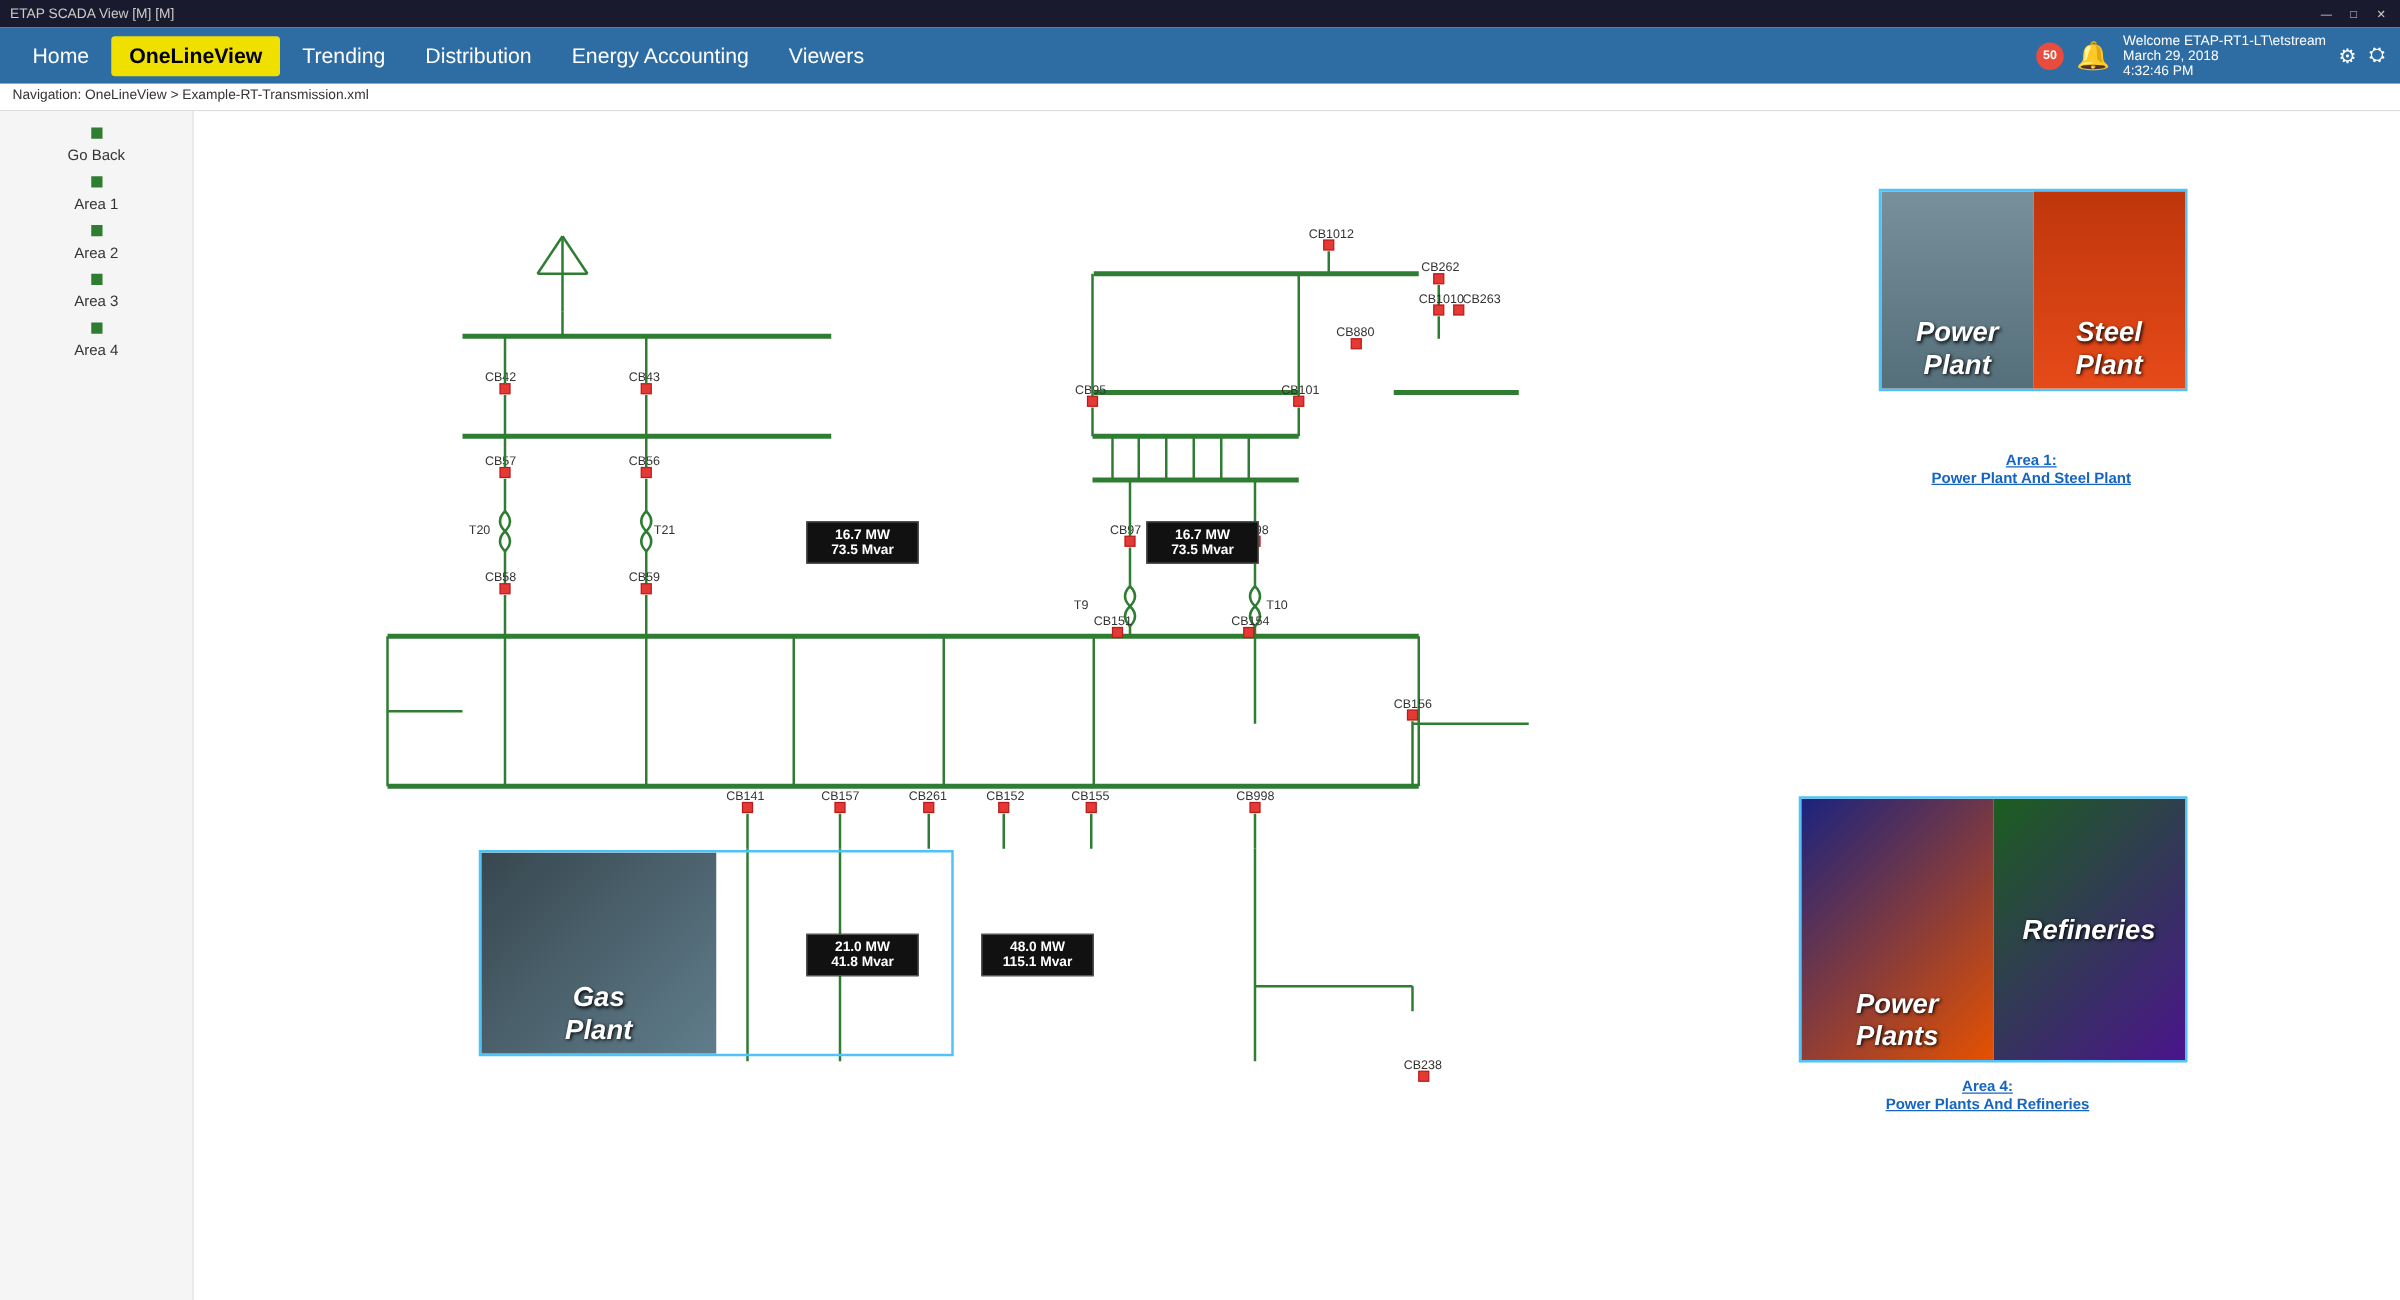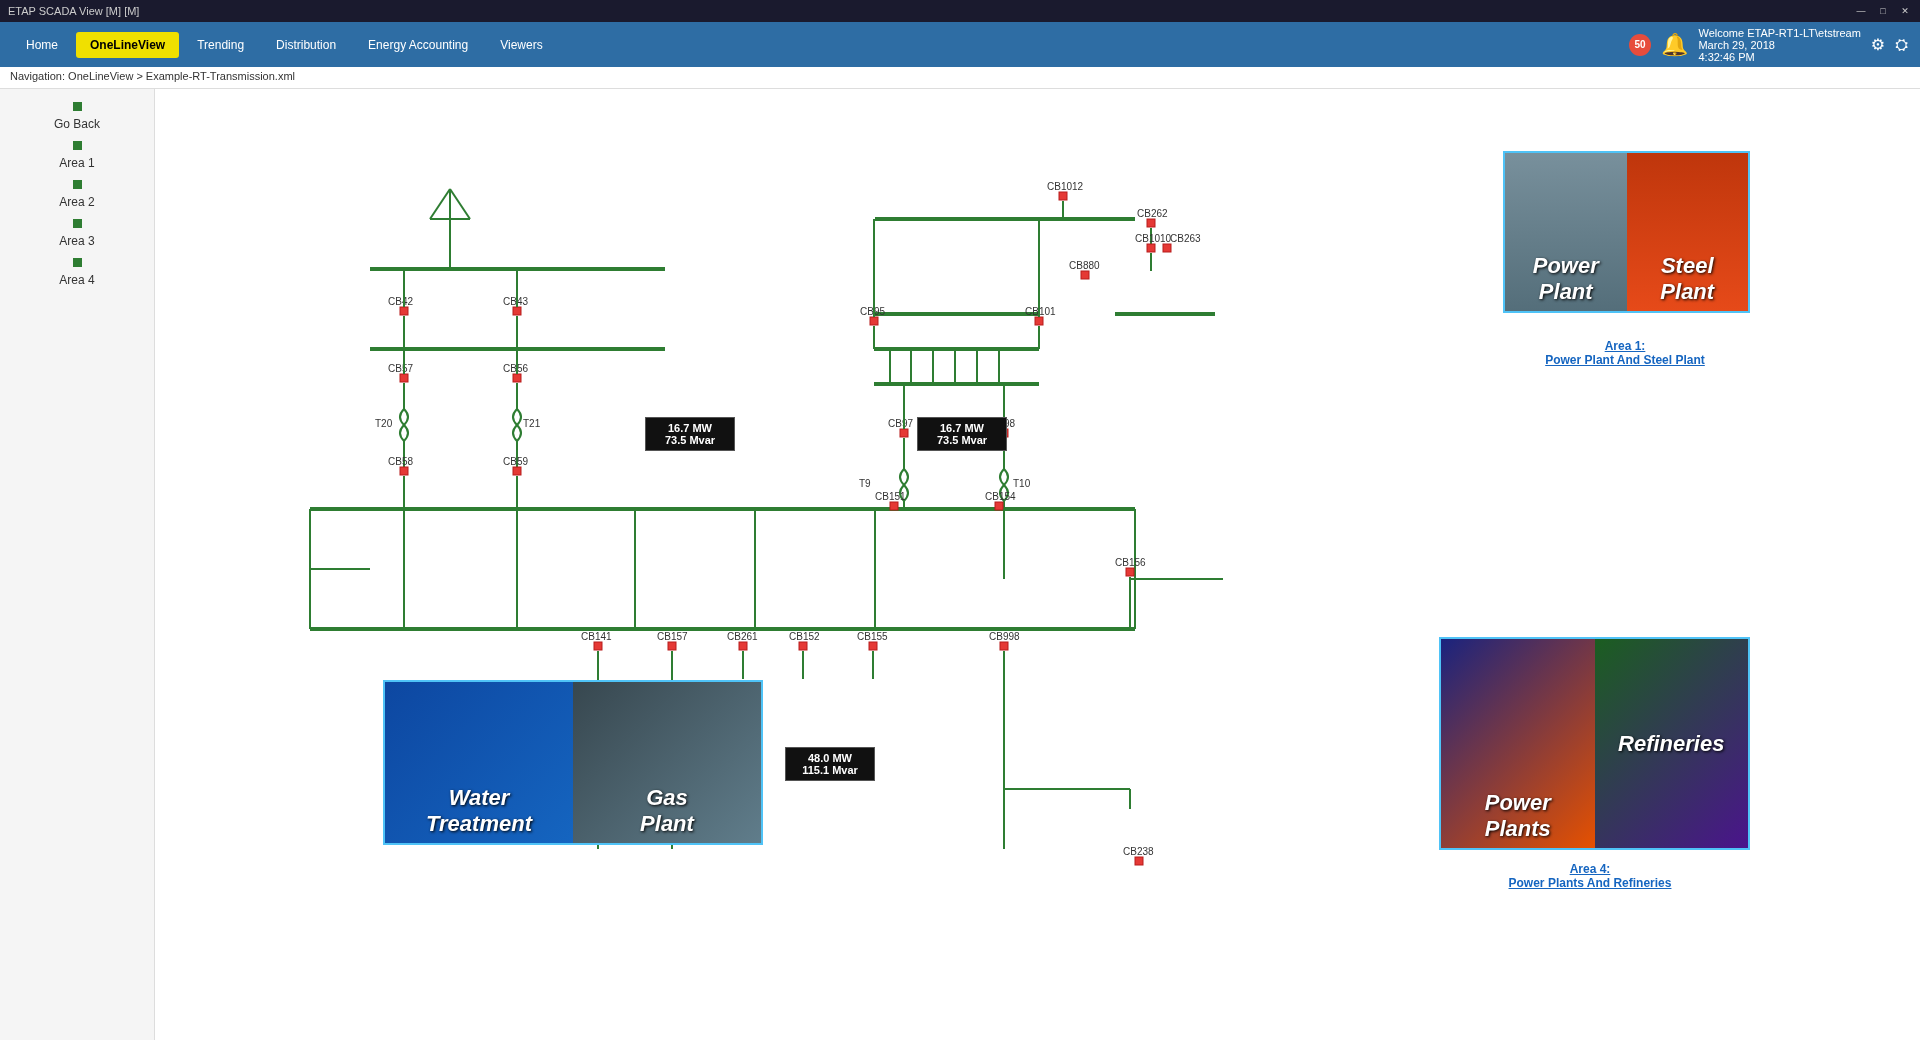--- a/index.html
+++ b/index.html
@@ -23,21 +23,21 @@
     #navbar {
       background: #2e6da4;
       height: 45px;
       display: flex;
       align-items: center;
       padding: 0 12px;
       gap: 4px;
     }
     .nav-item {
       color: #fff;
-      font-size: 12px;
+      font-size: 17px;
       padding: 6px 14px;
       cursor: pointer;
       border-radius: 3px;
     }
     .nav-item.active {
       background: #f0e000;
       color: #000;
       font-weight: bold;
     }
     #navbar .spacer { flex: 1; }
@@ -501,30 +501,27 @@
     <div id="area1-card" class="area-card">
       <div class="img-container">
         <div class="area-img-half area1-left">
           <span>Power<br>Plant</span>
         </div>
         <div class="area-img-half area1-right">
           <span>Steel<br>Plant</span>
         </div>
       </div>
     </div>
-    <div class="area-label" style="right:175px; top:250px; width:240px;text-align:center;">
+    <div class="area-label" style="right:175px; top:272px; width:240px;text-align:center;">
       <span>Area 1:</span><br>
       <span>Power Plant And Steel Plant</span>
     </div>
 
     <div id="area2-card" class="area-card">
       <div class="img-container">
-        <div class="area-img-half area2-left">
-          <span>Water<br>Treatment</span>
-        </div>
         <div class="area-img-half area2-right">
           <span>Gas<br>Plant</span>
         </div>
       </div>
     </div>
 
     <div id="area4-card" class="area-card">
       <div class="img-container">
         <div class="area-img-half area4-left">
           <span>Power<br>Plants</span>

